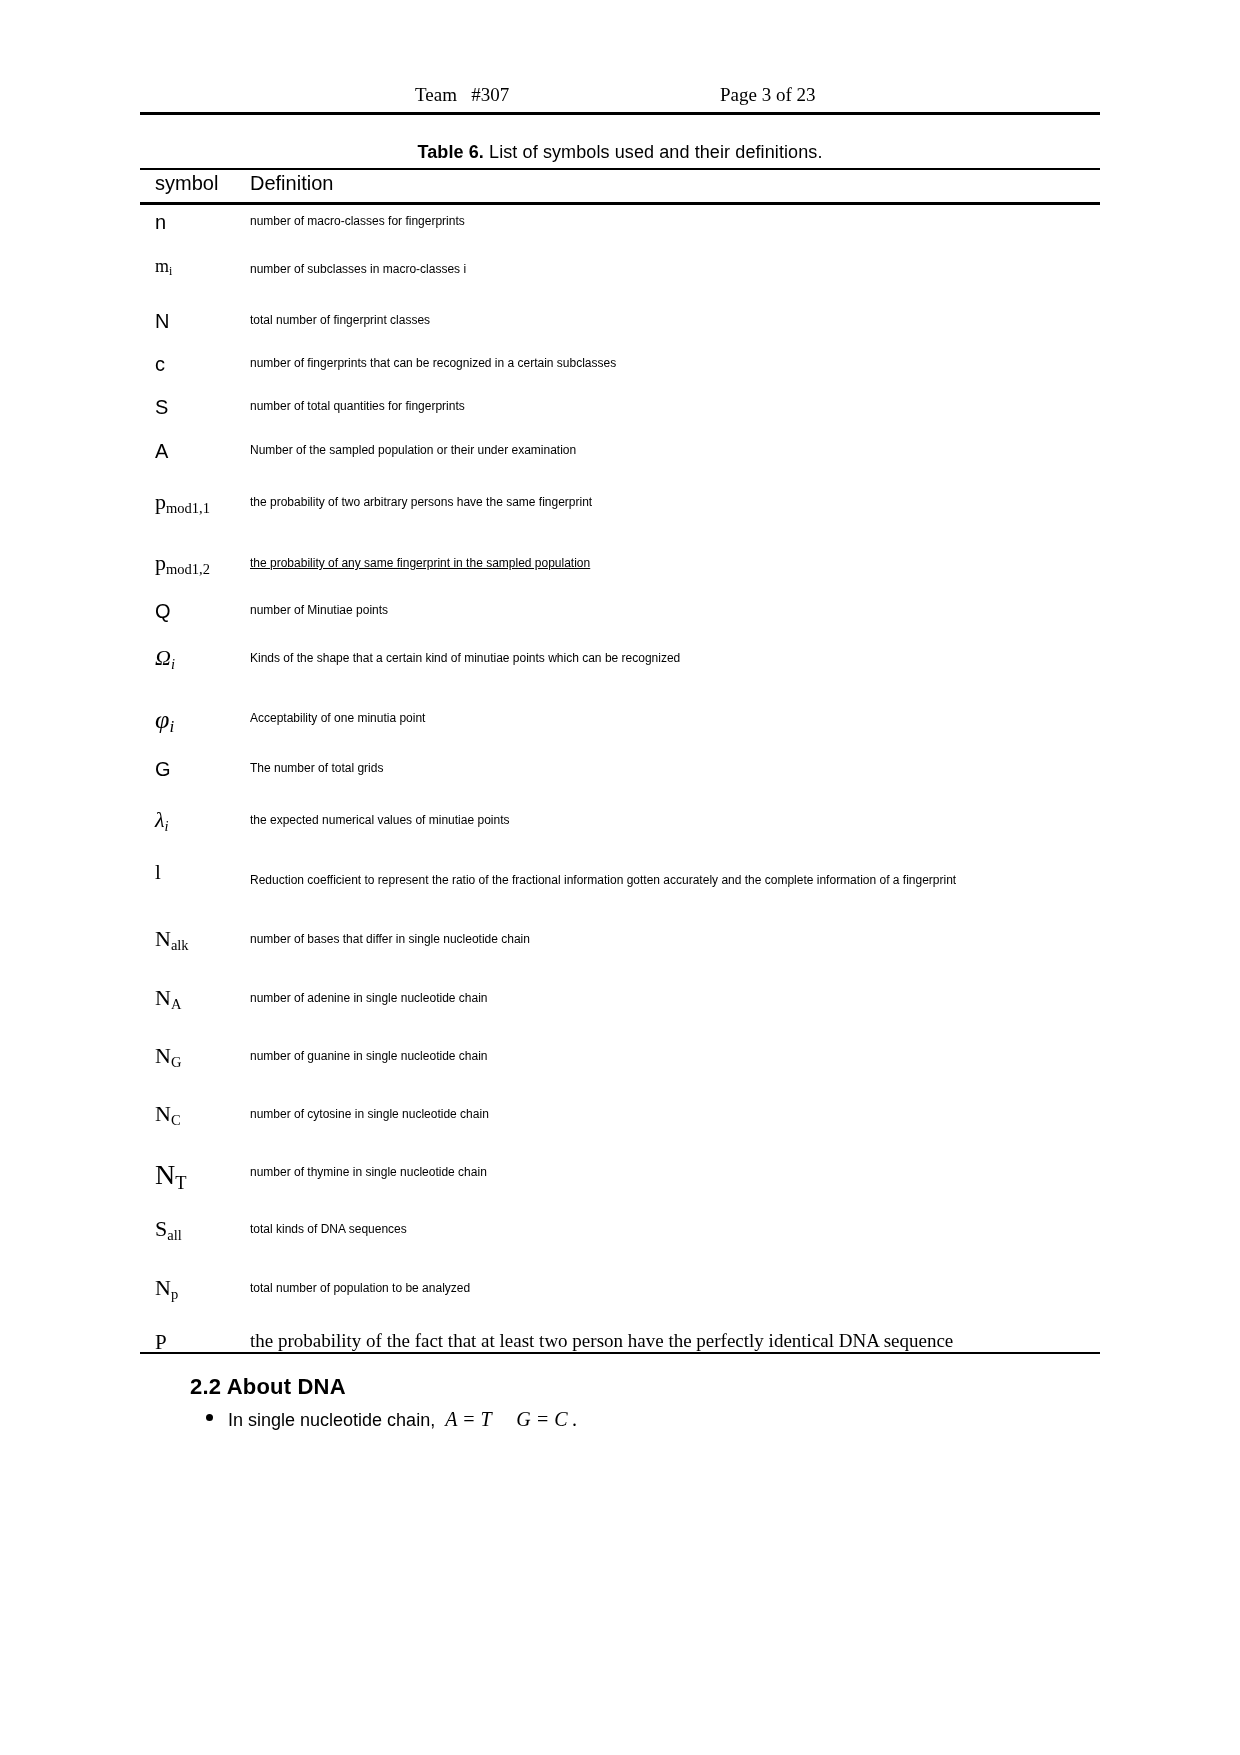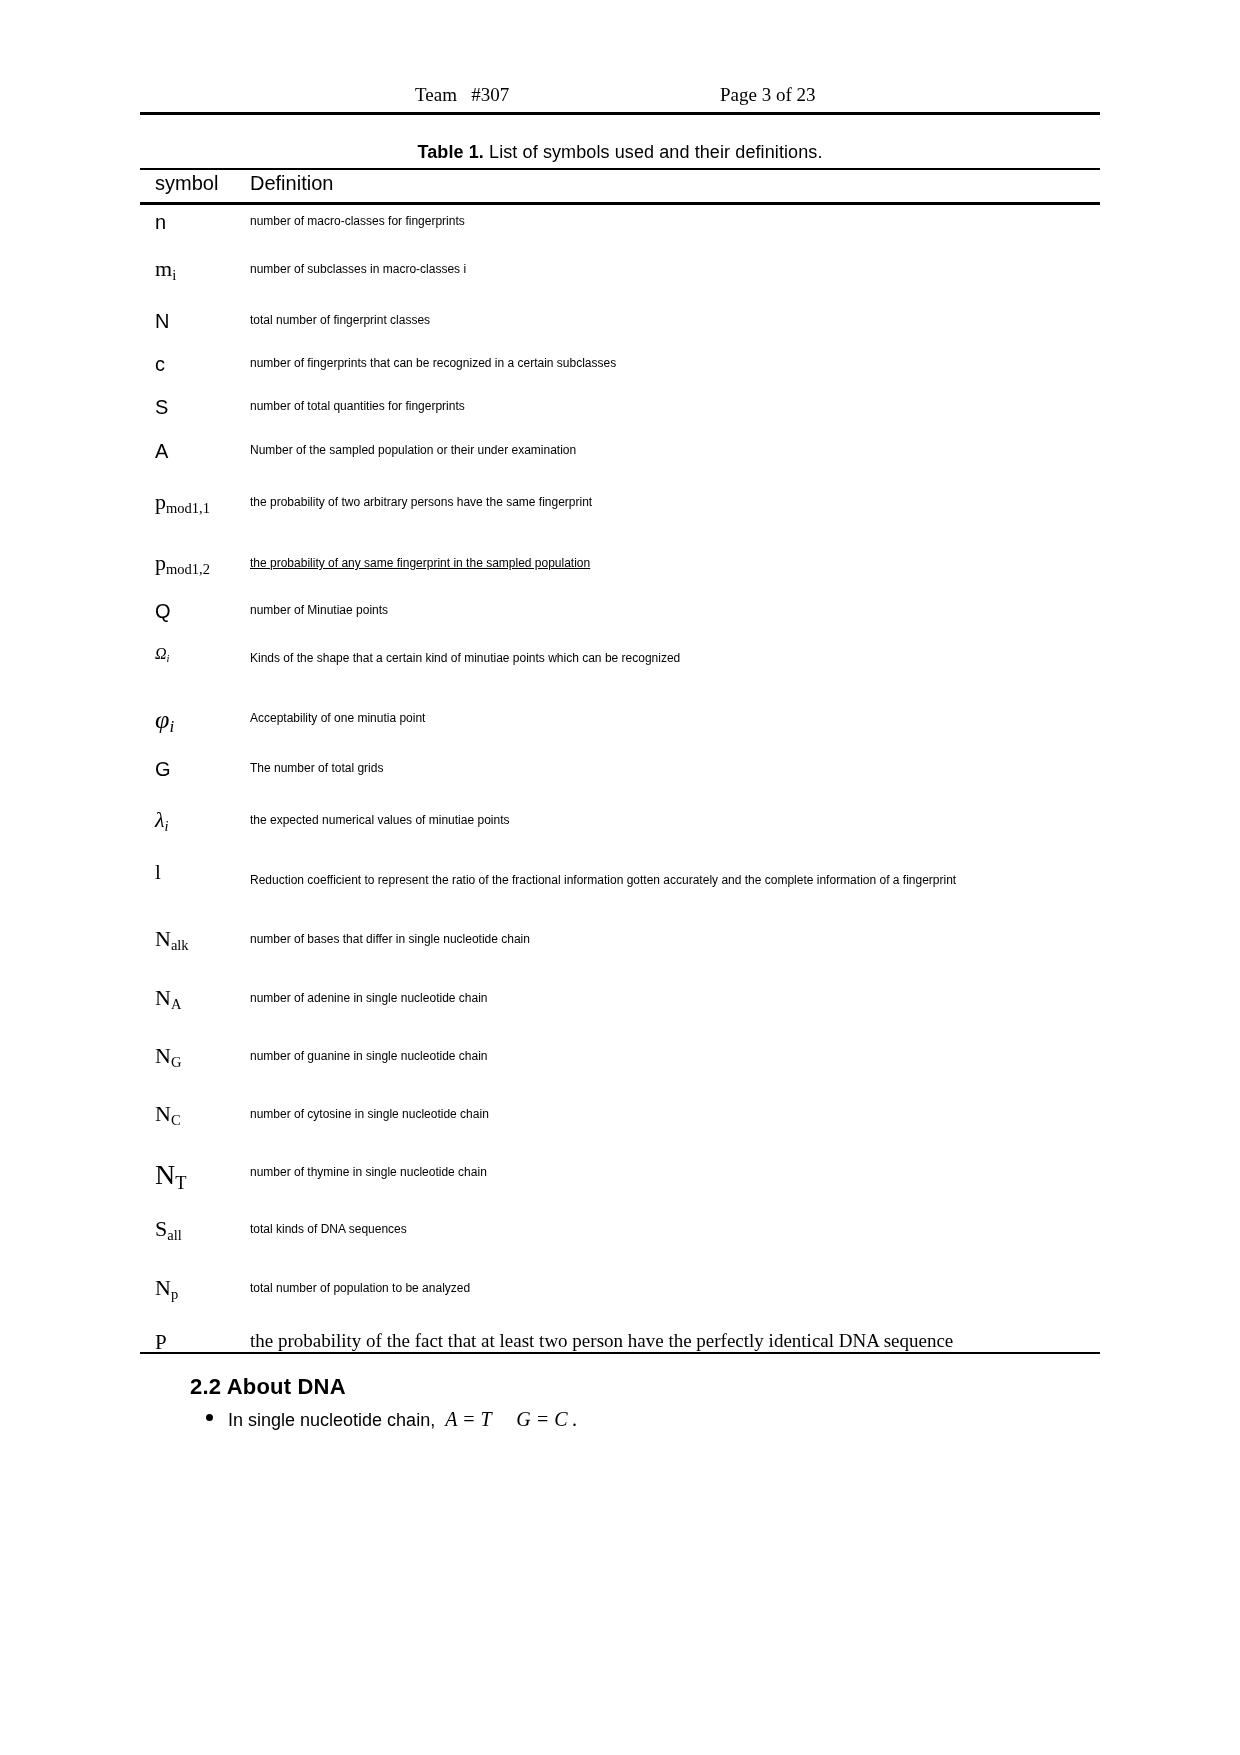--- a/index.html
+++ b/index.html
@@ -182,37 +182,37 @@
 
 <div class="page">
 
   <div class="header">
     <span class="team">Team   #307</span>
     <span class="pageno">Page 3 of 23</span>
   </div>
   <div class="header-rule"></div>
 
   <div class="table-caption">
-    <b>Table 1.</b><span> List of symbols used and their definitions.</span>
+    <b>Table 6.</b><span> List of symbols used and their definitions.</span>
   </div>
 
   <div class="tbl-rule-top"></div>
   <div class="tbl-head">
     <span class="c1">symbol</span>
     <span class="c2">Definition</span>
   </div>
   <div class="tbl-rule-head"></div>
 
   <div class="rows" id="rows">
       <div class="row" style="height: 0px;">
         <span class="sym sans" style="top: 6px; font-size: 20px;">n</span>
         <div class="def" style="top: 4px;">number of macro-classes for fingerprints</div>
       </div>
       <div class="row" style="height: 0px;">
-        <span class="sym" style="top: 51px; font-size: 22px;">m<span class="sub">i</span></span>
+        <span class="sym" style="top: 51px; font-size: 18px;">m<span class="sub">i</span></span>
         <div class="def" style="top: 52px;">number of subclasses in macro-classes i</div>
       </div>
       <div class="row" style="height: 0px;">
         <span class="sym sans" style="top: 105px; font-size: 20px;">N</span>
         <div class="def" style="top: 103px;">total number of fingerprint classes</div>
       </div>
       <div class="row" style="height: 0px;">
         <span class="sym sans" style="top: 148px; font-size: 20px;">c</span>
         <div class="def" style="top: 146px;">number of fingerprints that can be recognized in a certain subclasses</div>
       </div>
@@ -230,21 +230,21 @@
       </div>
       <div class="row" style="height: 0px;">
         <span class="sym" style="top: 345px; font-size: 22px;">p<span class="sub">mod1,2</span></span>
         <div class="def" style="top: 346px; text-decoration: underline;">the probability of any same fingerprint in the sampled population</div>
       </div>
       <div class="row" style="height: 0px;">
         <span class="sym sans" style="top: 395px; font-size: 20px;">Q</span>
         <div class="def" style="top: 393px;">number of Minutiae points</div>
       </div>
       <div class="row" style="height: 0px;">
-        <span class="sym ital" style="top: 440px; font-size: 16px;">Ω<span class="sub">i</span></span>
+        <span class="sym ital" style="top: 440px; font-size: 22px;">Ω<span class="sub">i</span></span>
         <div class="def" style="top: 441px;">Kinds of the shape that a certain kind of minutiae points which can be recognized</div>
       </div>
       <div class="row" style="height: 0px;">
         <span class="sym ital" style="top: 500px; font-size: 26px;">φ<span class="sub">i</span></span>
         <div class="def" style="top: 501px;">Acceptability of one minutia point</div>
       </div>
       <div class="row" style="height: 0px;">
         <span class="sym sans" style="top: 553px; font-size: 20px;">G</span>
         <div class="def" style="top: 551px;">The number of total grids</div>
       </div>

